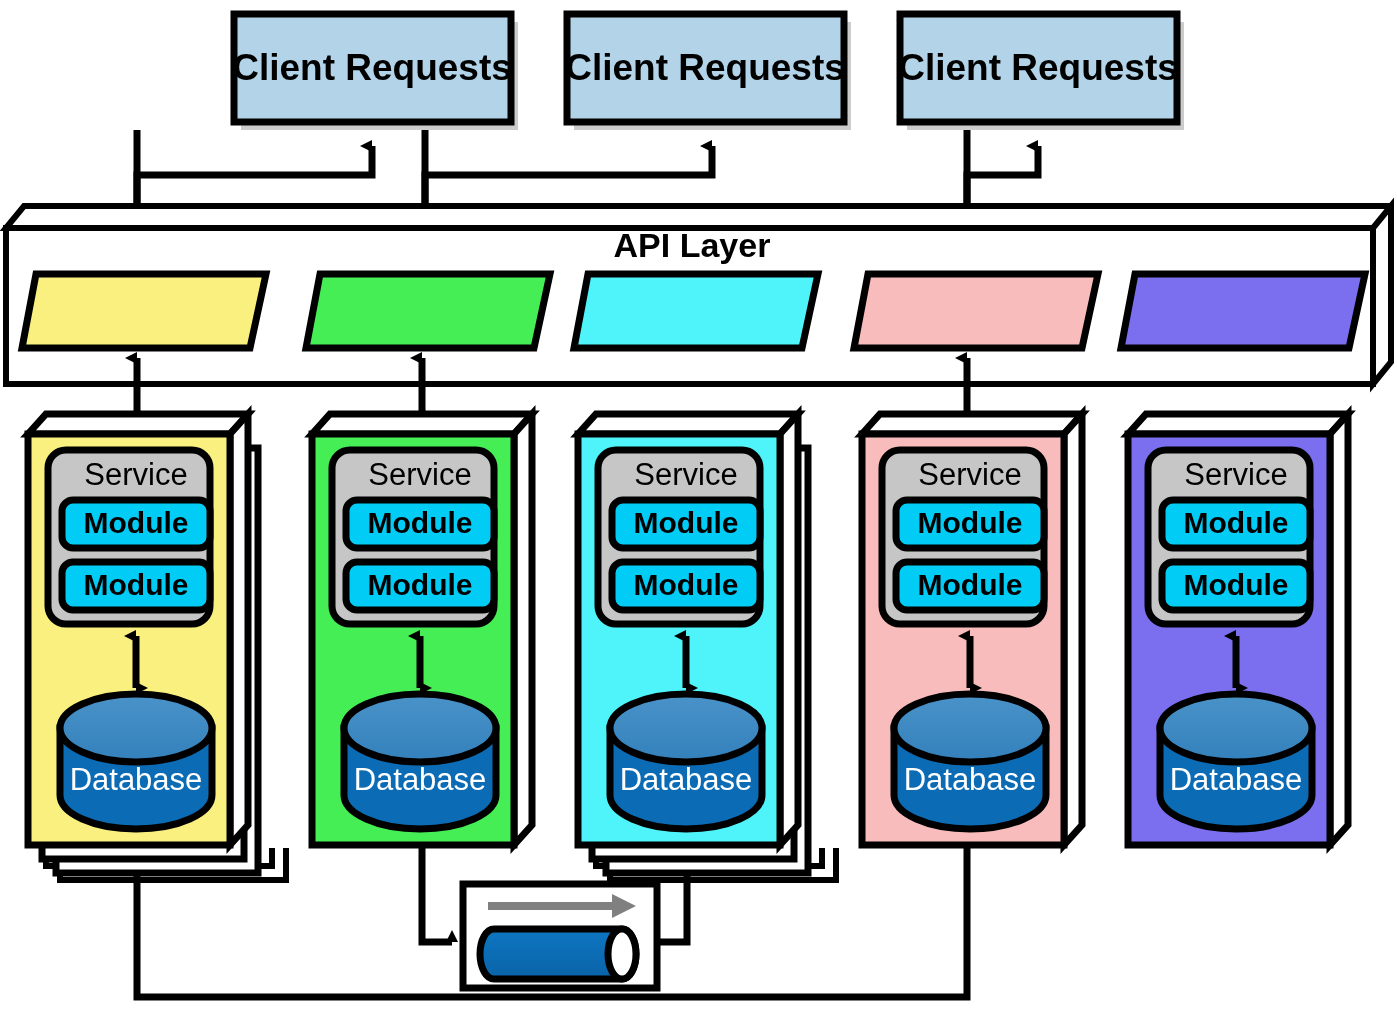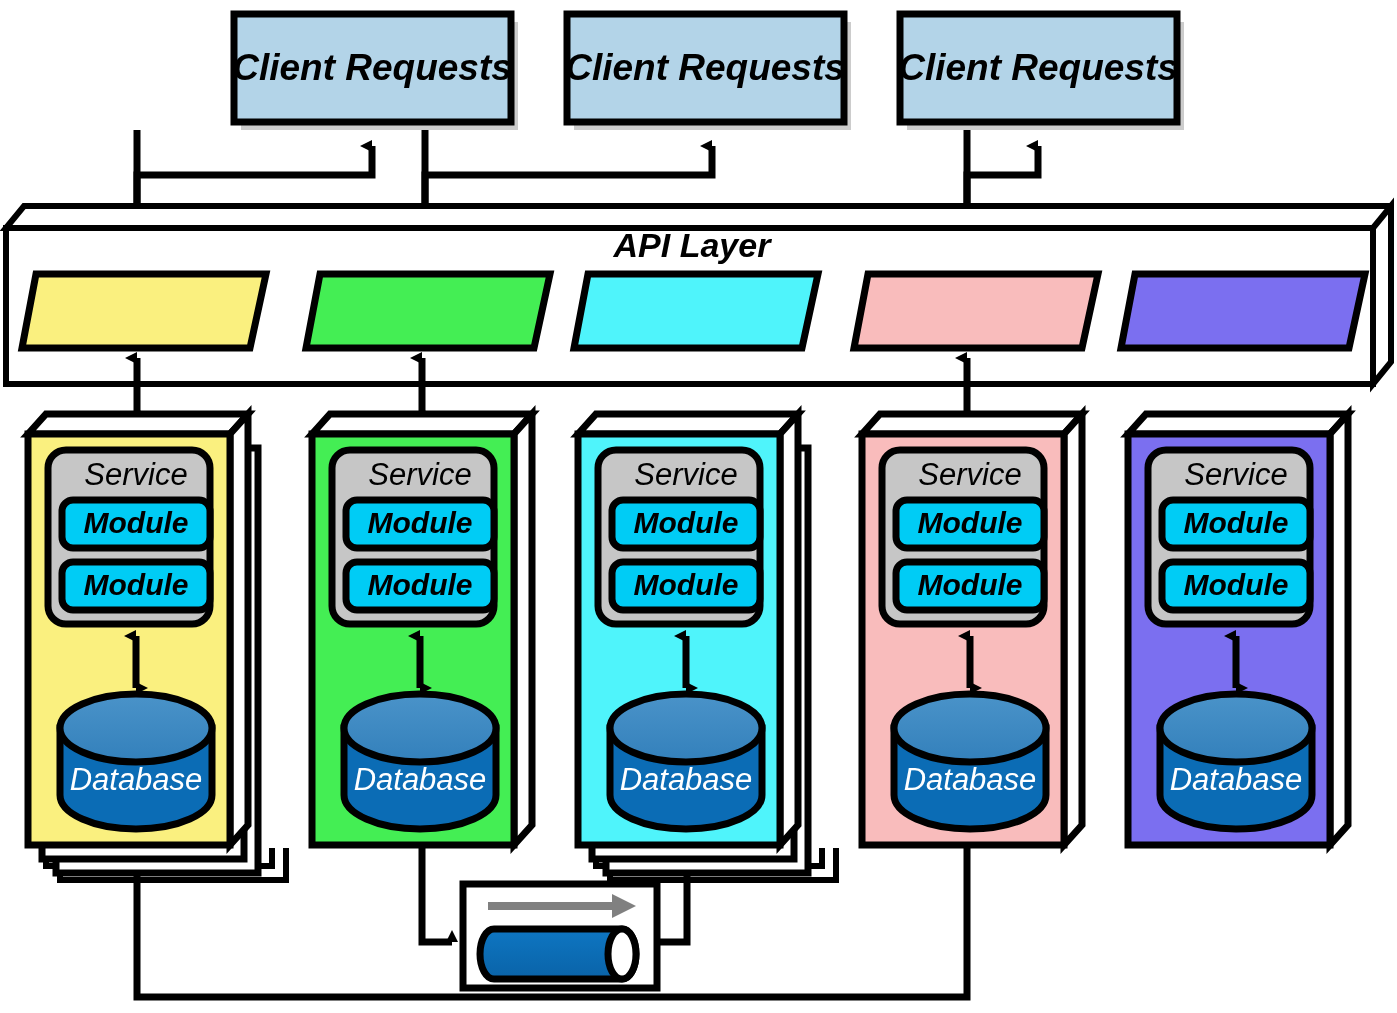--- a/index.html
+++ b/index.html
@@ -10,21 +10,20 @@
   body {
     width: 1397px;
     height: 1013px;
     font-family: "Liberation Sans", sans-serif;
     overflow: hidden;
   }
   #diagram-root {
     position: relative;
     width: 1383px;
     height: 1013px;
-    font-style: italic;
   }
   svg.canvas {
     display: block;
     width: 1397px;
     height: 1013px;
   }
   .lbl-client {
     font-family: "Liberation Sans", sans-serif;
     font-size: 37px;
     font-weight: 700;

